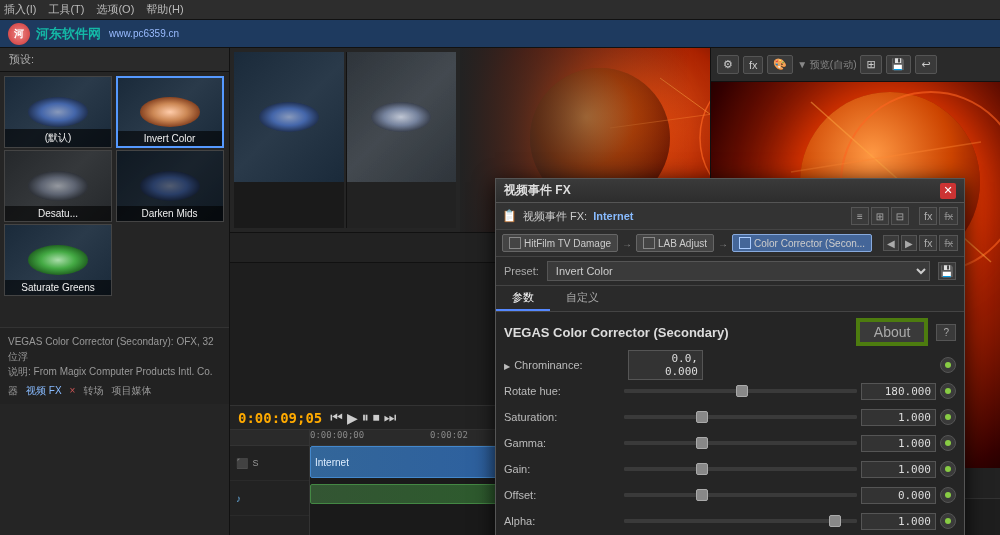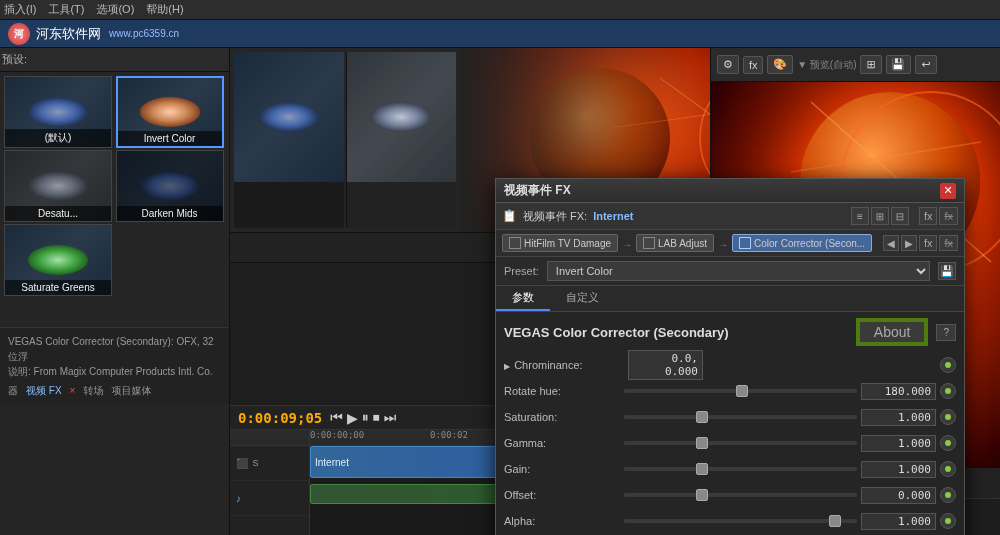--- a/index.html
+++ b/index.html
@@ -40,40 +40,40 @@
       border-bottom: 1px solid #111;
     }
     .logo-circle {
       width: 22px; height: 22px;
       background: radial-gradient(circle, #e88, #c33);
       border-radius: 50%;
       margin-right: 6px;
       display: flex; align-items: center; justify-content: center;
       font-size: 10px; color: white; font-weight: bold;
     }
-    .logo-text { color: #ffffff; font-size: 13px; font-weight: normal; }
+    .logo-text { color: #14b8a6; font-size: 13px; font-weight: bold; }
     .logo-url { color: #99bbff; font-size: 10px; margin-left: 8px; }
 
     
     .main-layout {
       display: flex;
       height: calc(535px - 48px);
     }
 
     
     .left-panel {
       width: 230px;
       background: #252525;
       border-right: 1px solid #111;
       display: flex;
       flex-direction: column;
     }
     .presets-header {
       background: #2a2a2a;
-      padding: 4px 2px;
+      padding: 4px 9px;
       font-size: 11px;
       color: #aaa;
       border-bottom: 1px solid #111;
     }
 
     .effects-grid {
       display: grid;
       grid-template-columns: 1fr 1fr;
       gap: 2px;
       padding: 4px;

